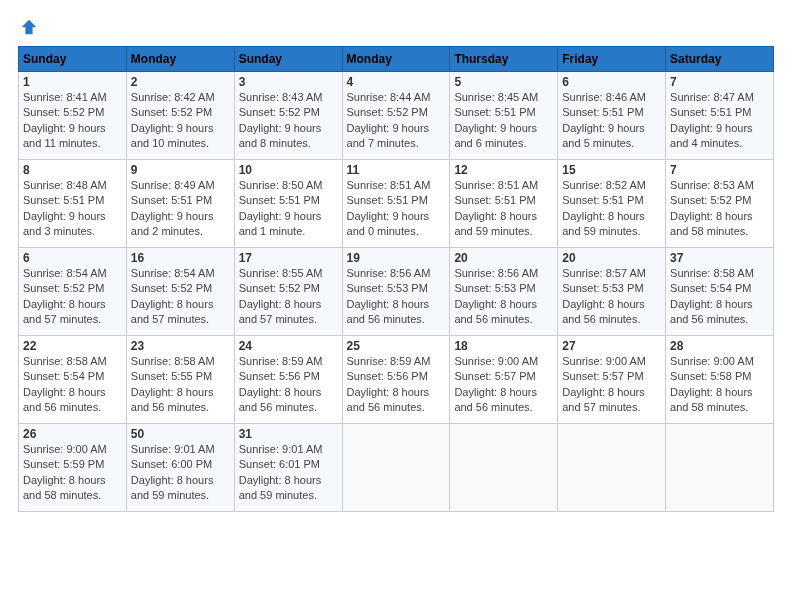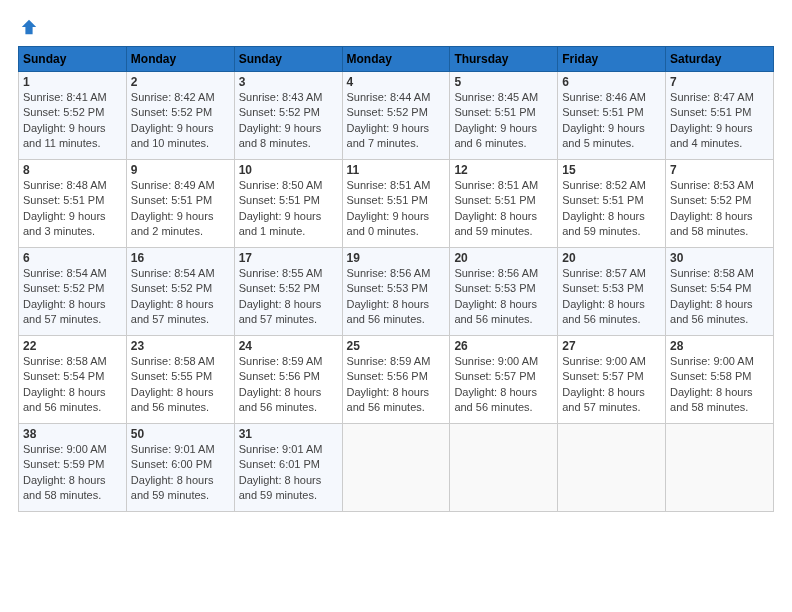--- a/index.html
+++ b/index.html
@@ -272,21 +272,21 @@
           Daylight: 8 hours and 56 minutes.
         </span></td>
           <td>
         <span class="day-number">20</span>
         <span class="day-info">
           Sunrise: 8:57 AM<br>
           Sunset: 5:53 PM<br>
           Daylight: 8 hours and 56 minutes.
         </span></td>
           <td>
-        <span class="day-number">30</span>
+        <span class="day-number">37</span>
         <span class="day-info">
           Sunrise: 8:58 AM<br>
           Sunset: 5:54 PM<br>
           Daylight: 8 hours and 56 minutes.
         </span></td>
         </tr>
         <tr>
           <td>
         <span class="day-number">22</span>
         <span class="day-info">
@@ -309,21 +309,21 @@
           Daylight: 8 hours and 56 minutes.
         </span></td>
           <td>
         <span class="day-number">25</span>
         <span class="day-info">
           Sunrise: 8:59 AM<br>
           Sunset: 5:56 PM<br>
           Daylight: 8 hours and 56 minutes.
         </span></td>
           <td>
-        <span class="day-number">26</span>
+        <span class="day-number">18</span>
         <span class="day-info">
           Sunrise: 9:00 AM<br>
           Sunset: 5:57 PM<br>
           Daylight: 8 hours and 56 minutes.
         </span></td>
           <td>
         <span class="day-number">27</span>
         <span class="day-info">
           Sunrise: 9:00 AM<br>
           Sunset: 5:57 PM<br>
@@ -332,21 +332,21 @@
           <td>
         <span class="day-number">28</span>
         <span class="day-info">
           Sunrise: 9:00 AM<br>
           Sunset: 5:58 PM<br>
           Daylight: 8 hours and 58 minutes.
         </span></td>
         </tr>
         <tr>
           <td>
-        <span class="day-number">38</span>
+        <span class="day-number">26</span>
         <span class="day-info">
           Sunrise: 9:00 AM<br>
           Sunset: 5:59 PM<br>
           Daylight: 8 hours and 58 minutes.
         </span></td>
           <td>
         <span class="day-number">50</span>
         <span class="day-info">
           Sunrise: 9:01 AM<br>
           Sunset: 6:00 PM<br>

